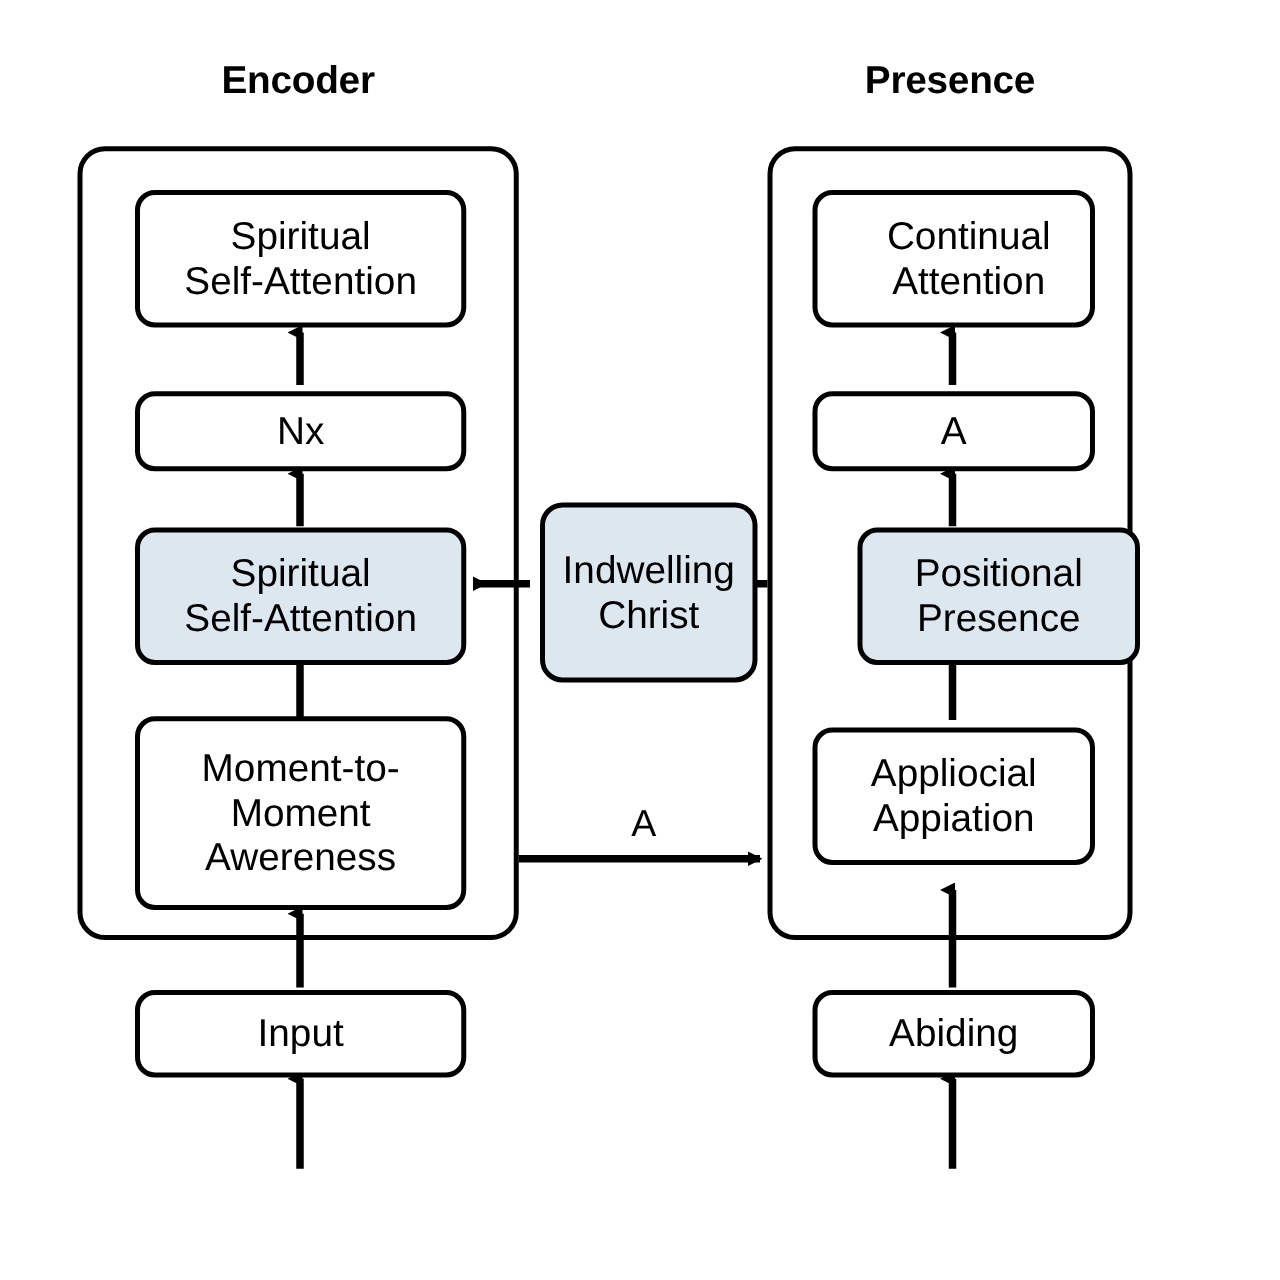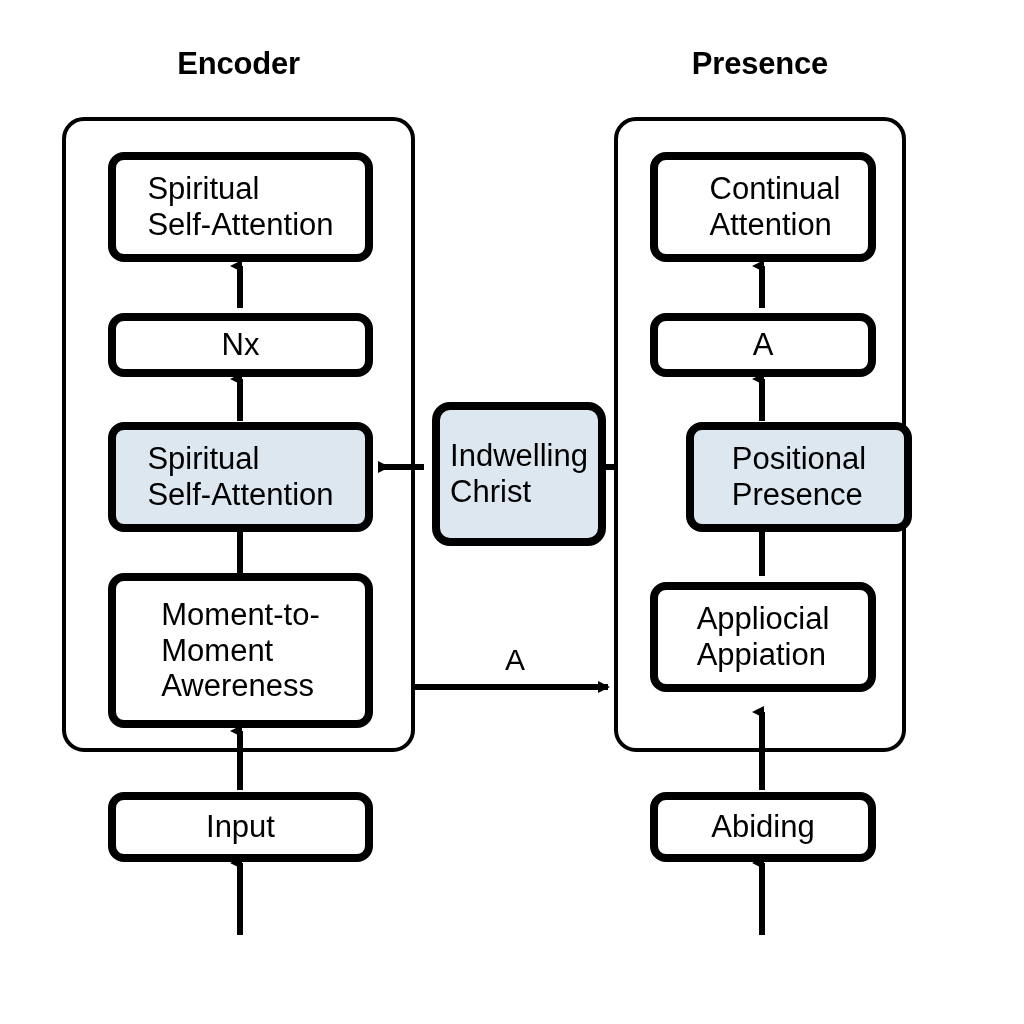--- a/index.html
+++ b/index.html
@@ -35,28 +35,28 @@
   }
   .group-box {
     position: absolute;
     border: 4px solid #000000;
     border-radius: 22px;
     background: transparent;
     box-sizing: border-box;
   }
   .node {
     position: absolute;
-    border: 8px solid #000000;
+    border: 4px solid #000000;
     border-radius: 16px;
     background: #ffffff;
     box-sizing: border-box;
     display: flex;
     align-items: center;
     justify-content: center;
-    text-align: left;
+    text-align: center;
     font-size: 31px;
     line-height: 1.16;
     padding: 2px 8px;
     white-space: pre-line;
   }
   .node.accent {
     background: #dde7f0;
   }
   .edge-label {
     position: absolute;

